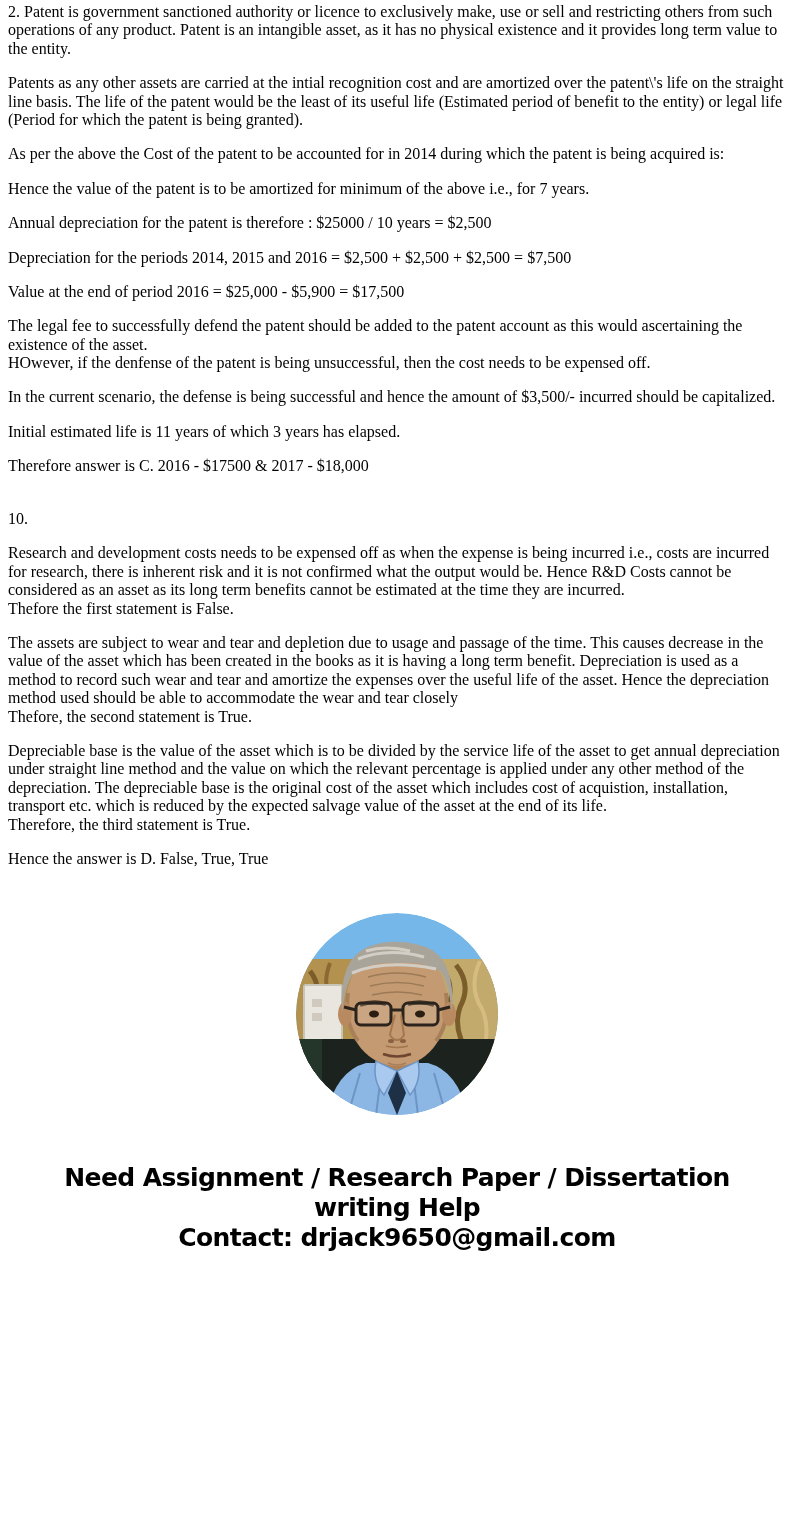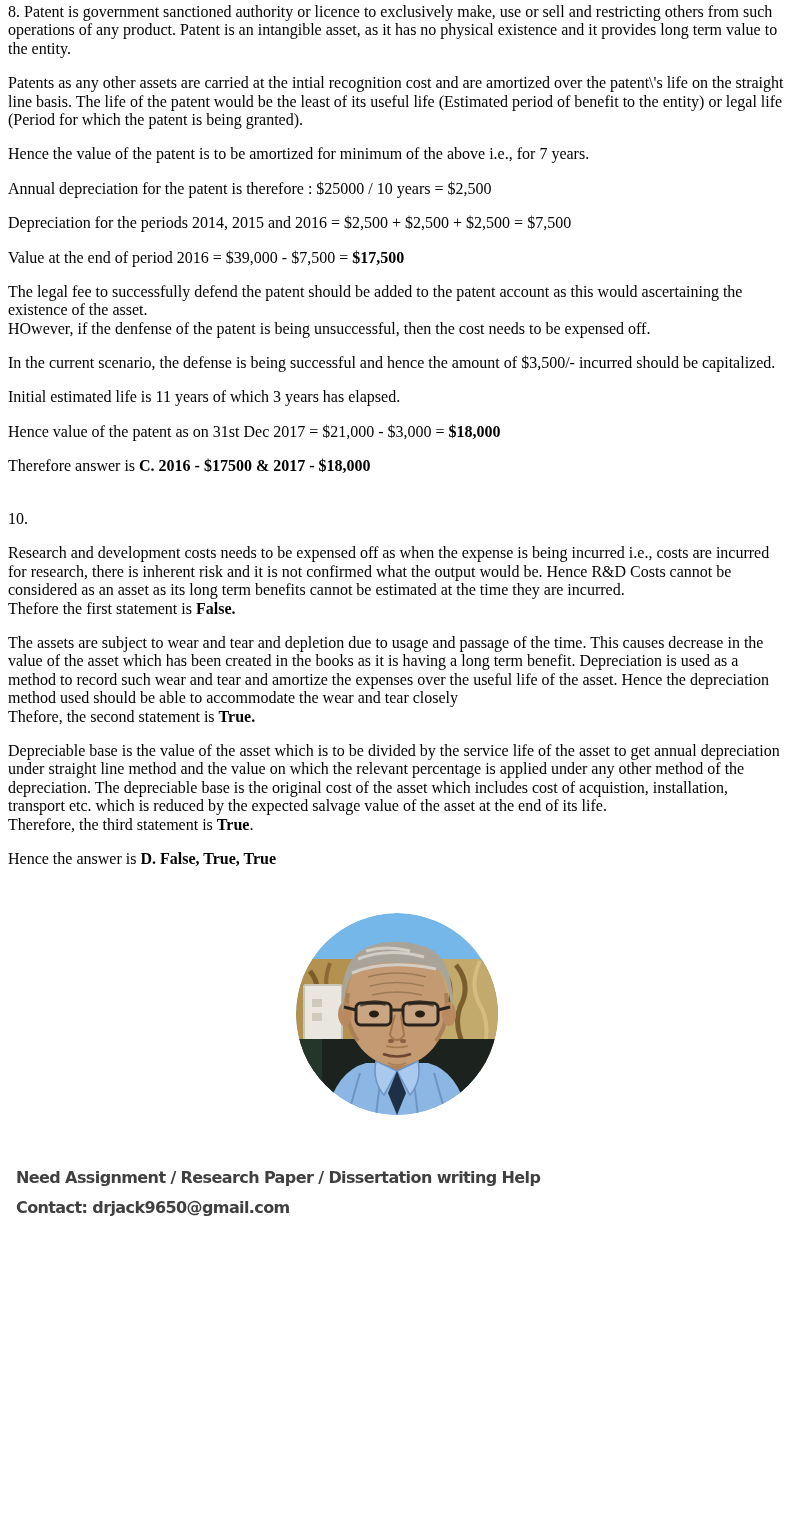--- a/index.html
+++ b/index.html
@@ -12,58 +12,59 @@
     font-family: "Liberation Serif", serif;
   }
   main[data-name="document-body"] p {
     font-size: 16px;
     line-height: 1.15;
     margin: 16px 0;
     white-space: pre-wrap;
     word-wrap: break-word;
   }
   main[data-name="document-body"] p:first-child { margin-top: 0; }
-  .b { font-weight: bold; }
+  .b { font-weight: normal; }
 
   .avatar-wrap {
     margin: 45px auto 0 auto;
     width: 202px;
     height: 202px;
   }
   .avatar-wrap svg {
     display: block;
     border-radius: 50%;
   }
 
   .footer {
     margin: 48px auto 28px auto;
     max-width: 762px;
+    text-align: center;
     font-family: "DejaVu Sans", "Liberation Sans", sans-serif;
     font-weight: bold;
-    font-size: 16px;
+    font-size: 25px;
     line-height: 30px;
     letter-spacing: -0.6px;
-    color: #404040;
+    color: #000000;
   }
 </style>
 </head>
 <body style="background: rgb(255, 255, 255); color: rgb(0, 0, 0);">
 
 <main data-name="document-body">
-    <p data-name="paragraph"><span data-name="text-run">8. Patent is government sanctioned authority or licence to exclusively make, use or sell and restricting others from such operations of any product. Patent is an intangible asset, as it has no physical existence and it provides long term value to the entity.</span></p>
+    <p data-name="paragraph"><span data-name="text-run">2. Patent is government sanctioned authority or licence to exclusively make, use or sell and restricting others from such operations of any product. Patent is an intangible asset, as it has no physical existence and it provides long term value to the entity.</span></p>
     <p data-name="paragraph"><span data-name="text-run">Patents as any other assets are carried at the intial recognition cost and are amortized over the patent\'s life on the straight line basis. The life of the patent would be the least of its useful life (Estimated period of benefit to the entity) or legal life (Period for which the patent is being granted).</span></p>
+    <p data-name="paragraph"><span data-name="text-run">As per the above the Cost of the patent to be accounted for in 2014 during which the patent is being acquired is:</span></p>
     <p data-name="paragraph"><span data-name="text-run">Hence the value of the patent is to be amortized for minimum of the above i.e., for 7 years.</span></p>
     <p data-name="paragraph"><span data-name="text-run">Annual depreciation for the patent is therefore : $25000 / 10 years = $2,500</span></p>
     <p data-name="paragraph"><span data-name="text-run">Depreciation for the periods 2014, 2015 and 2016 = $2,500 + $2,500 + $2,500 = $7,500</span></p>
-    <p data-name="paragraph"><span data-name="text-run">Value at the end of period 2016 = $39,000 - $7,500 = </span><span data-name="bold-text-run" class="b">$17,500</span></p>
+    <p data-name="paragraph"><span data-name="text-run">Value at the end of period 2016 = $25,000 - $5,900 = </span><span data-name="bold-text-run" class="b">$17,500</span></p>
     <p data-name="paragraph"><span data-name="text-run">The legal fee to successfully defend the patent should be added to the patent account as this would ascertaining the existence of the asset.
 HOwever, if the denfense of the patent is being unsuccessful, then the cost needs to be expensed off.</span></p>
     <p data-name="paragraph"><span data-name="text-run">In the current scenario, the defense is being successful and hence the amount of $3,500/- incurred should be capitalized.</span></p>
     <p data-name="paragraph"><span data-name="text-run">Initial estimated life is 11 years of which 3 years has elapsed.</span></p>
-    <p data-name="paragraph"><span data-name="text-run">Hence value of the patent as on 31st Dec 2017 = $21,000 - $3,000 = </span><span data-name="bold-text-run" class="b">$18,000</span></p>
     <p data-name="paragraph"><span data-name="text-run">Therefore answer is </span><span data-name="bold-text-run" class="b">C. 2016 - $17500 &amp; 2017 - $18,000</span></p>
     <p data-name="paragraph"><span data-name="text-run">
 10.</span></p>
     <p data-name="paragraph"><span data-name="text-run">Research and development costs needs to be expensed off as when the expense is being incurred i.e., costs are incurred for research, there is inherent risk and it is not confirmed what the output would be. Hence R&amp;D Costs cannot be considered as an asset as its long term benefits cannot be estimated at the time they are incurred.
 Thefore the first statement is </span><span data-name="bold-text-run" class="b">False.</span></p>
     <p data-name="paragraph"><span data-name="text-run">The assets are subject to wear and tear and depletion due to usage and passage of the time. This causes decrease in the value of the asset which has been created in the books as it is having a long term benefit. Depreciation is used as a method to record such wear and tear and amortize the expenses over the useful life of the asset. Hence the depreciation method used should be able to accommodate the wear and tear closely
 Thefore, the second statement is </span><span data-name="bold-text-run" class="b">True.</span></p>
     <p data-name="paragraph"><span data-name="text-run">Depreciable base is the value of the asset which is to be divided by the service life of the asset to get annual depreciation under straight line method and the value on which the relevant percentage is applied under any other method of the depreciation. The depreciable base is the original cost of the asset which includes cost of acquistion, installation, transport etc. which is reduced by the expected salvage value of the asset at the end of its life.
 Therefore, the third statement is </span><span data-name="bold-text-run" class="b">True</span><span data-name="text-run">.</span></p>
     <p data-name="paragraph"><span data-name="text-run">Hence the answer is </span><span data-name="bold-text-run" class="b">D. False, True, True</span></p>

